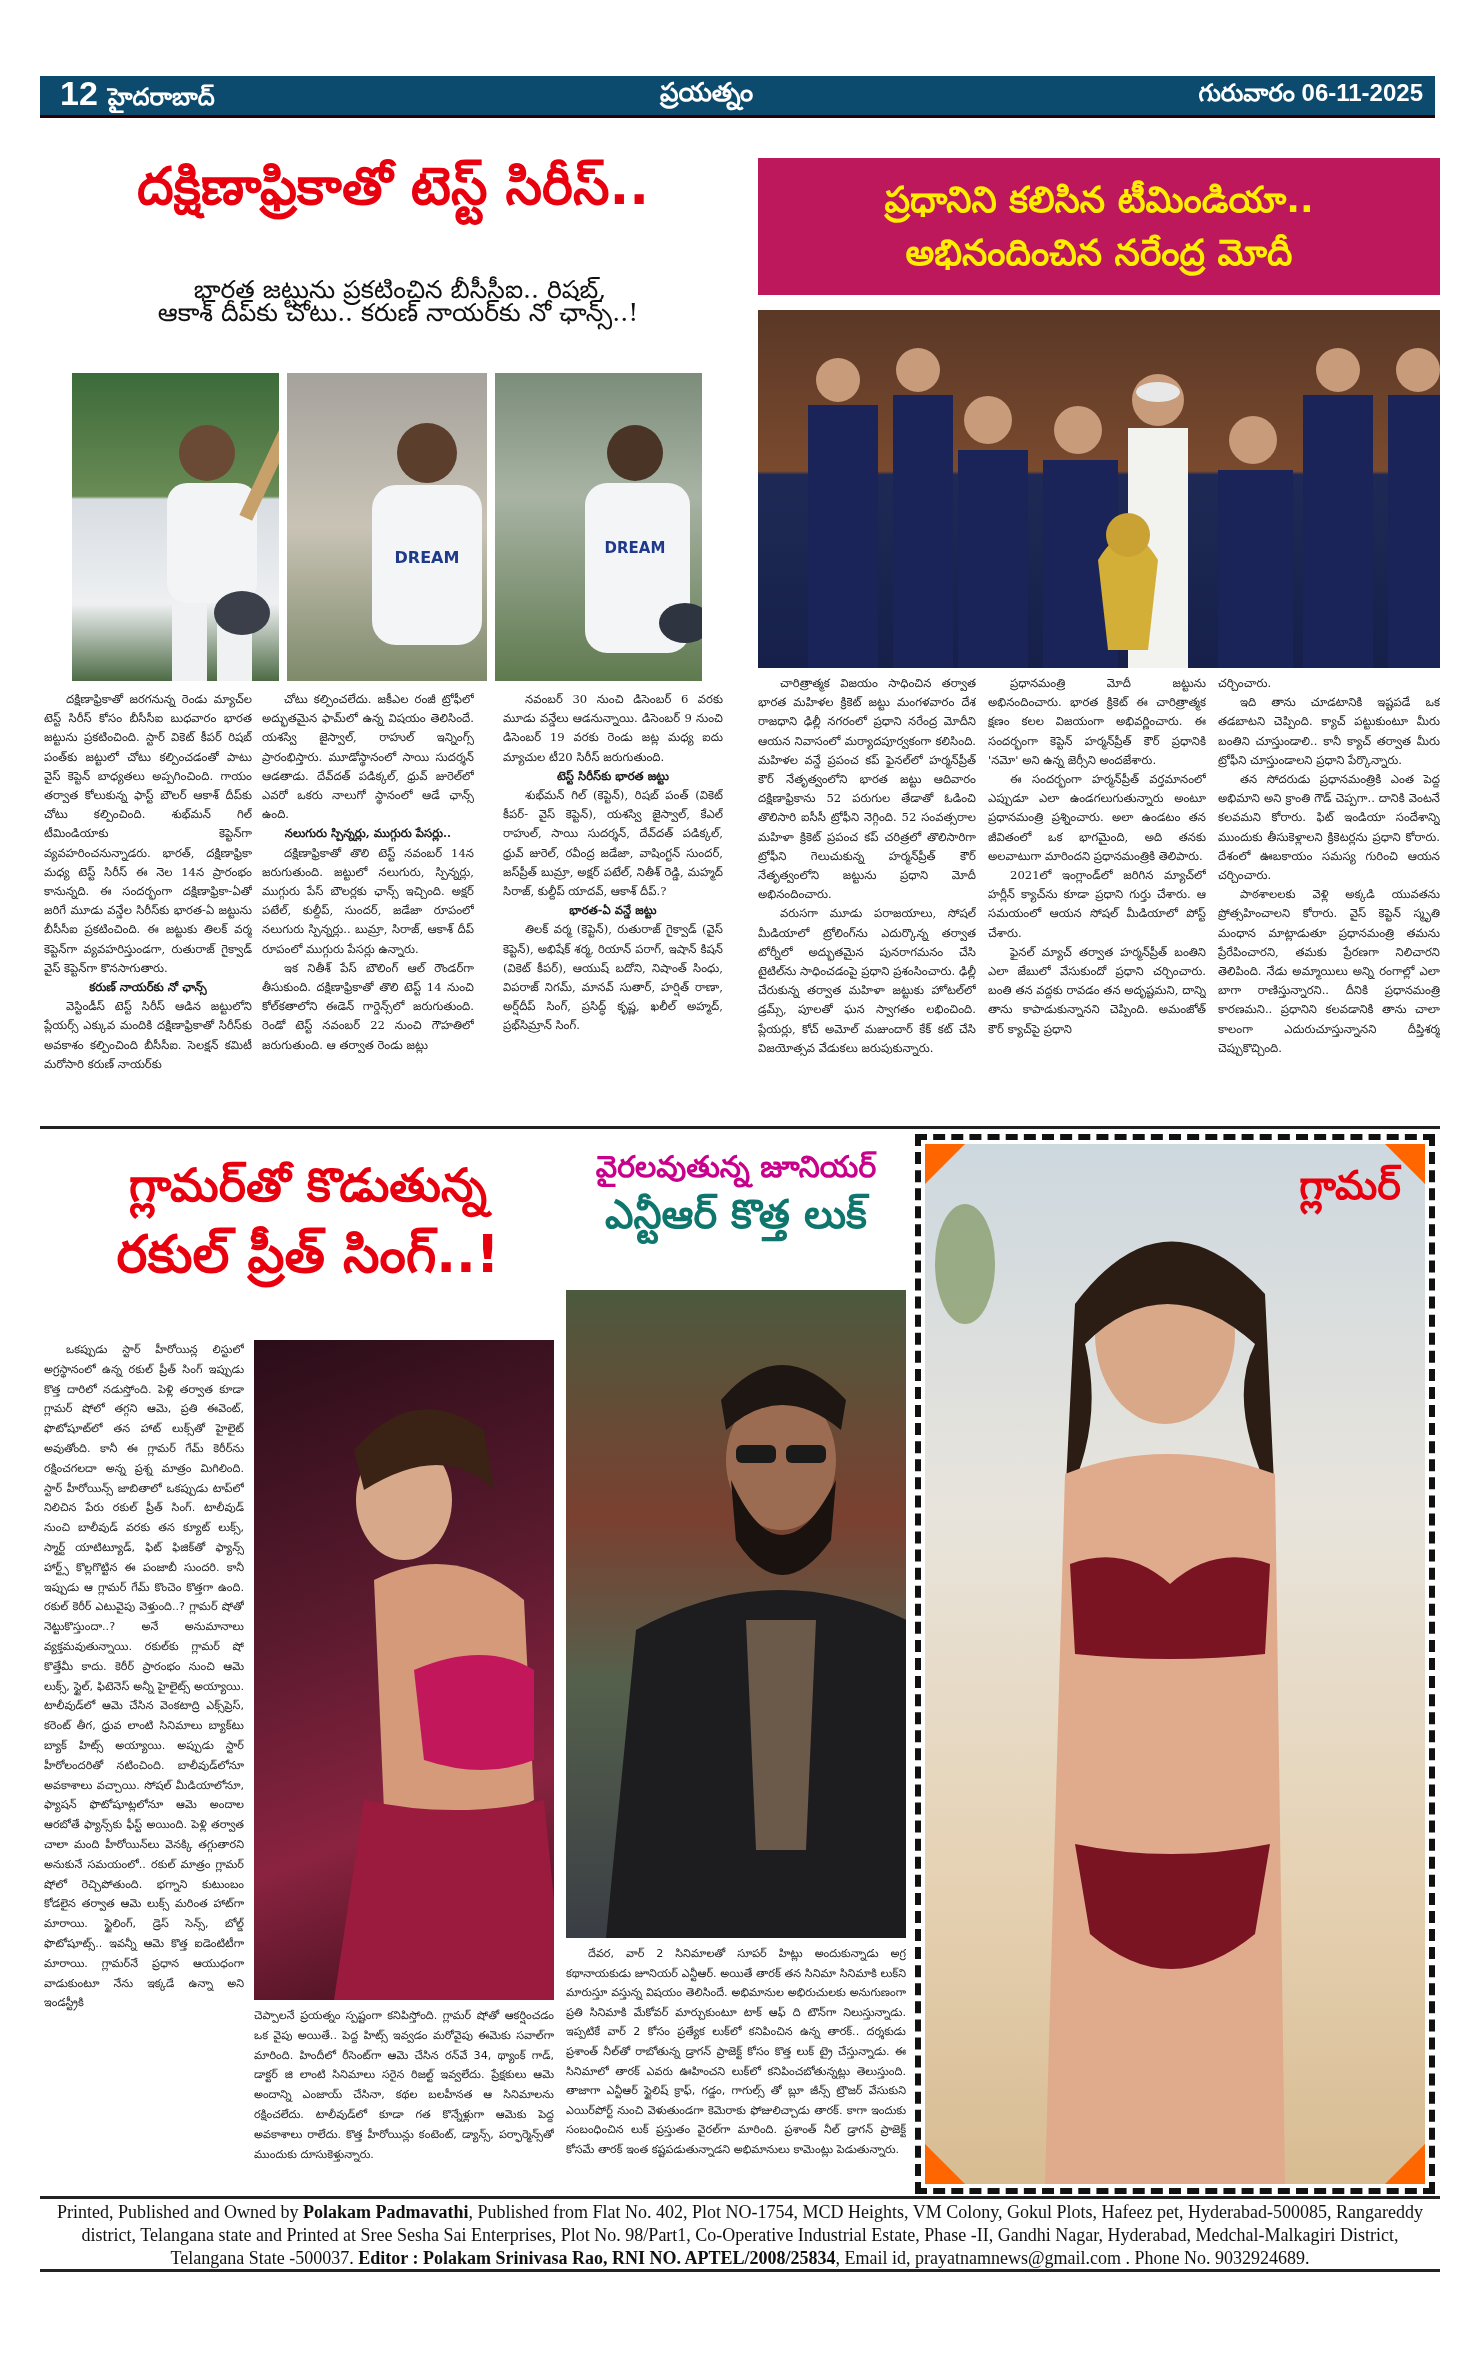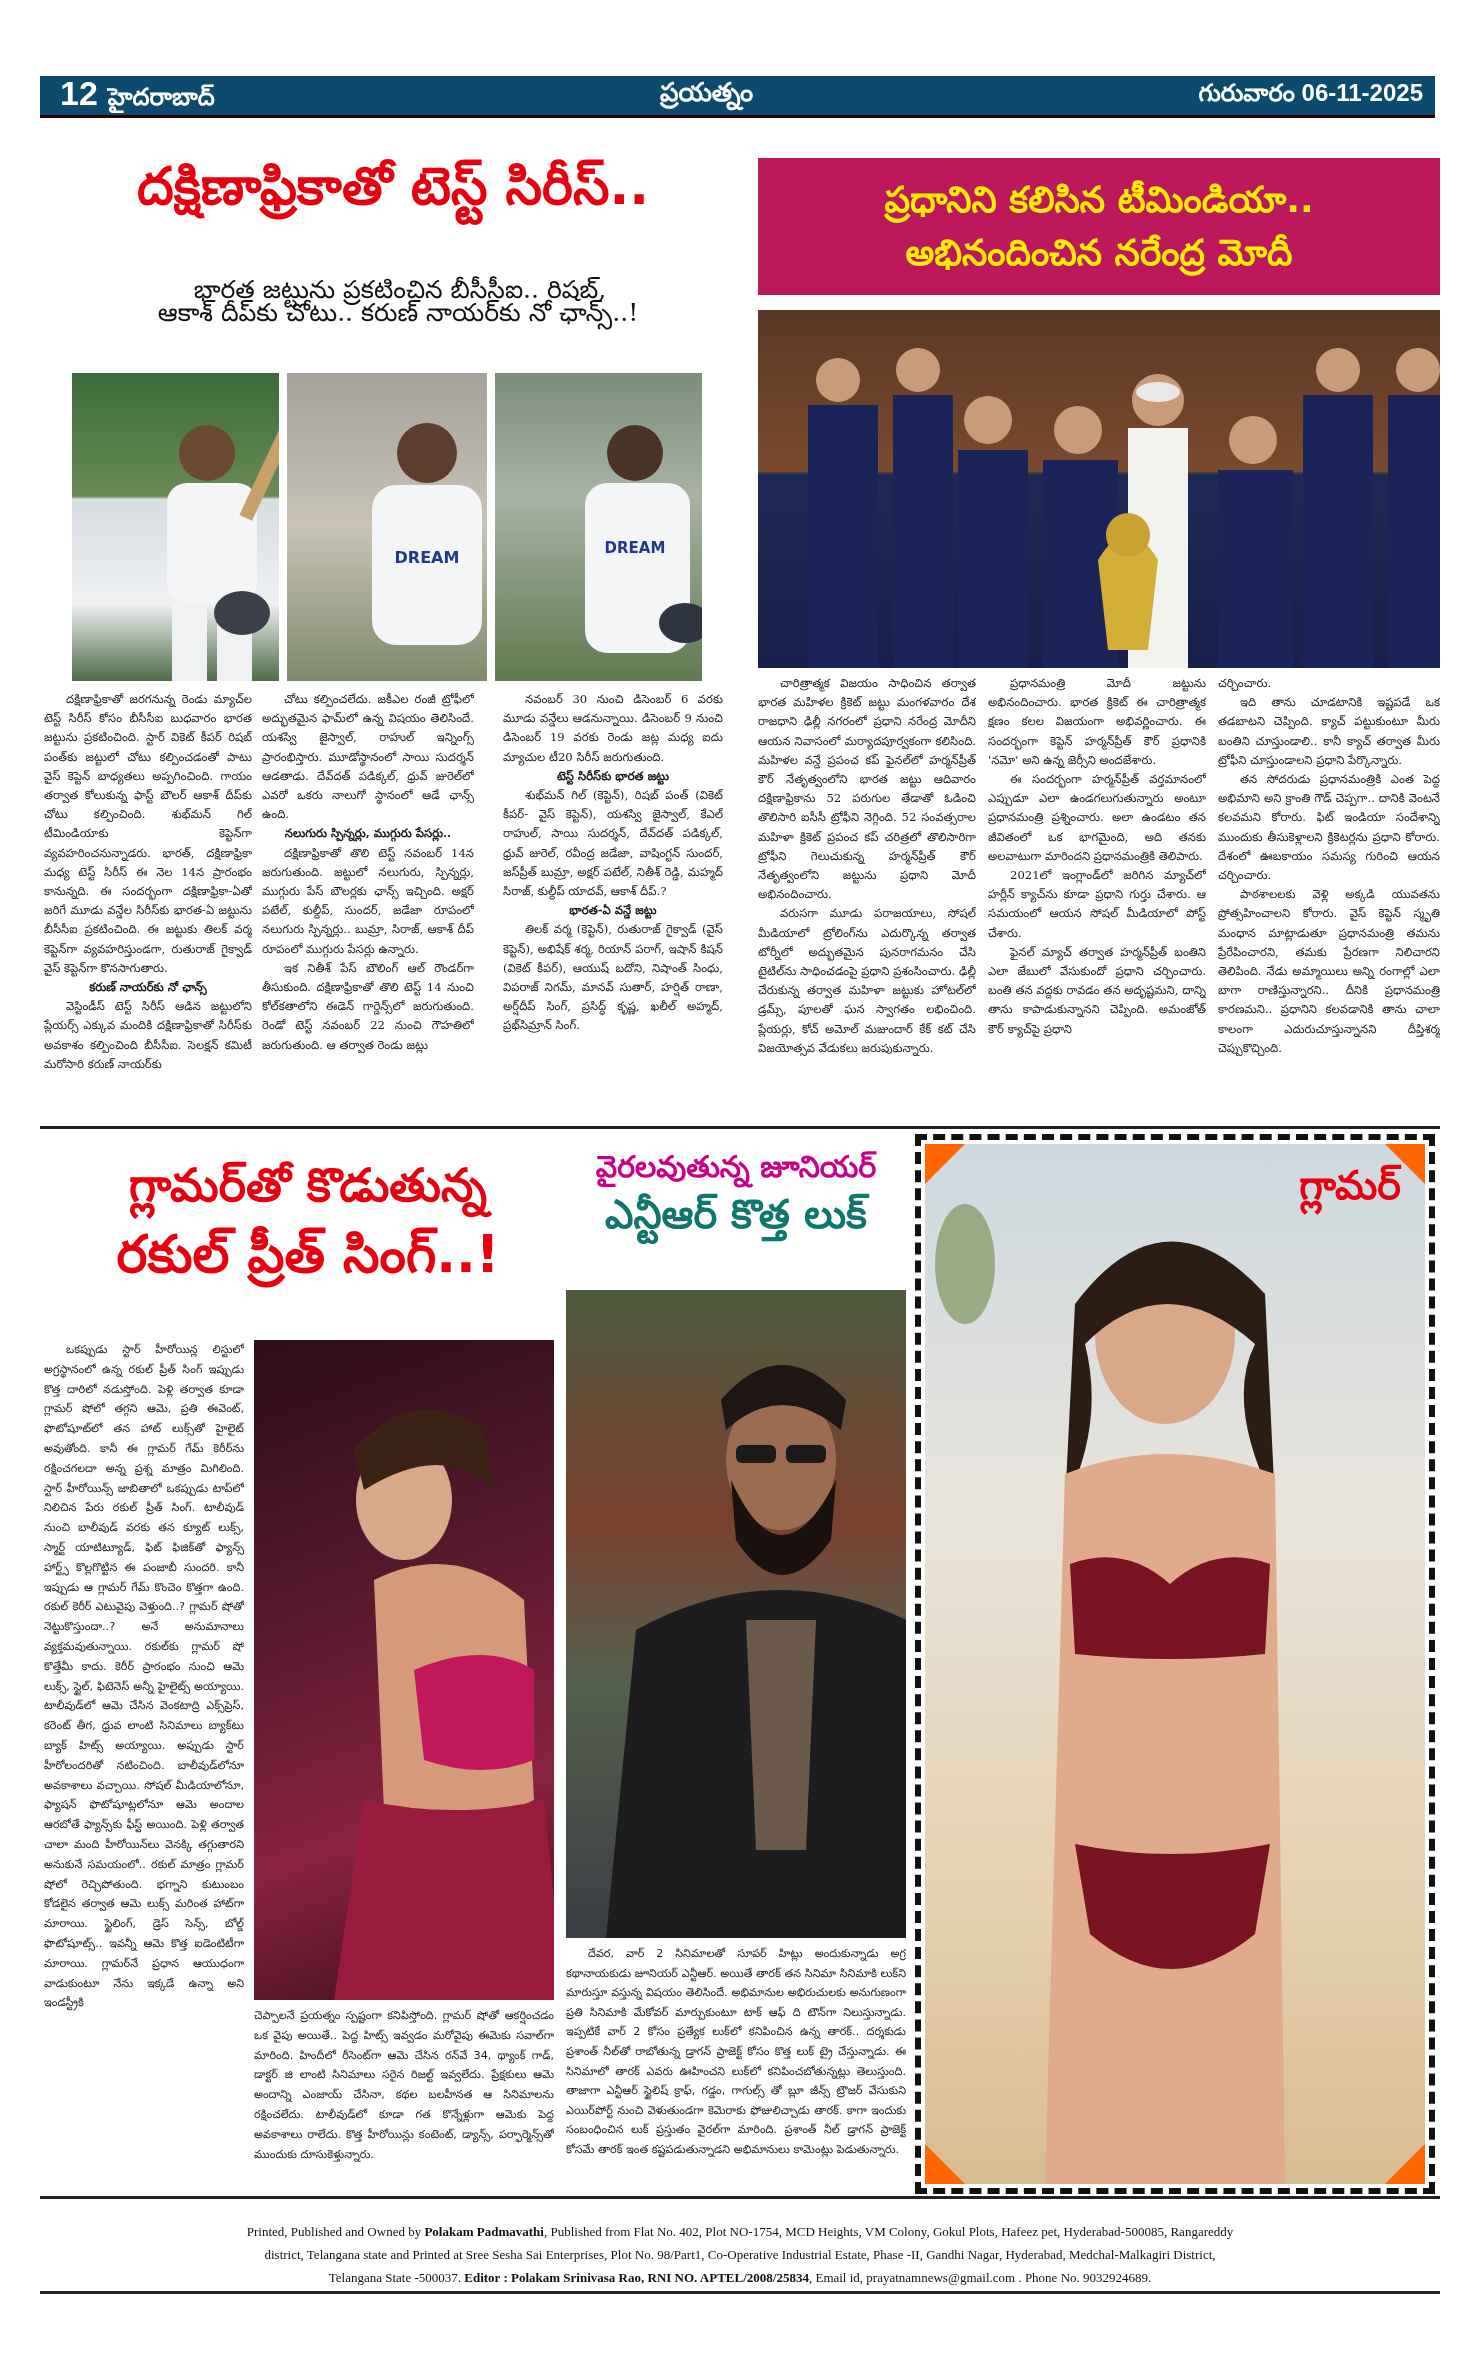--- a/index.html
+++ b/index.html
@@ -16,21 +16,21 @@
   .pink-banner { position: absolute; left: 758px; top: 158px; width: 682px; height: 137px; background: #be185d; color: #ffee00; font-weight: bold; font-size: 36px; text-align: center; display: flex; flex-direction: column; justify-content: center; line-height: 1.45; }
 
   .photo { position: absolute; overflow: hidden; padding-left: 40px; }
 
   .col { position: absolute; font-family: "DejaVu Serif", serif; font-size: 11.6px; line-height: 19.2px; text-align: justify; color: #1a1a1a; overflow: hidden; }
   .col p { text-indent: 22px; margin-bottom: 0; }
   .col .sh { text-align: center; font-weight: bold; text-indent: 0; }
 
   .rule { position: absolute; background: #222; }
 
-  .footer { position: absolute; left: 40px; top: 2196px; width: 1400px; height: 98px; border-top: 3px solid #222; border-bottom: 3px solid #222; font-family: "Liberation Serif", serif; font-size: 13px; line-height: 23px; text-align: center; padding-top: 21px; color: #111; }
+  .footer { position: absolute; left: 40px; top: 2196px; width: 1400px; height: 76px; border-top: 3px solid #222; border-bottom: 3px solid #222; font-family: "Liberation Serif", serif; font-size: 18px; line-height: 23px; text-align: center; padding-top: 2px; color: #111; }
   .footer b { font-weight: bold; }
 
   .glam-frame { position: absolute; left: 915px; top: 1134px; width: 520px; height: 1060px; border: 6px dashed #111; background: #fff; padding: 4px; }
   .glam-inner { position: relative; width: 100%; height: 100%; overflow: hidden; background: linear-gradient(180deg, #cdd8df 0%, #e8e4dc 35%, #e6d2b4 70%, #d8bc92 100%); }
   .glam-label { position: absolute; right: 24px; top: 18px; font-size: 40px; color: #e8000e; font-weight: bold; }
 </style>
 </head>
 <body>
 
 <div class="masthead">

